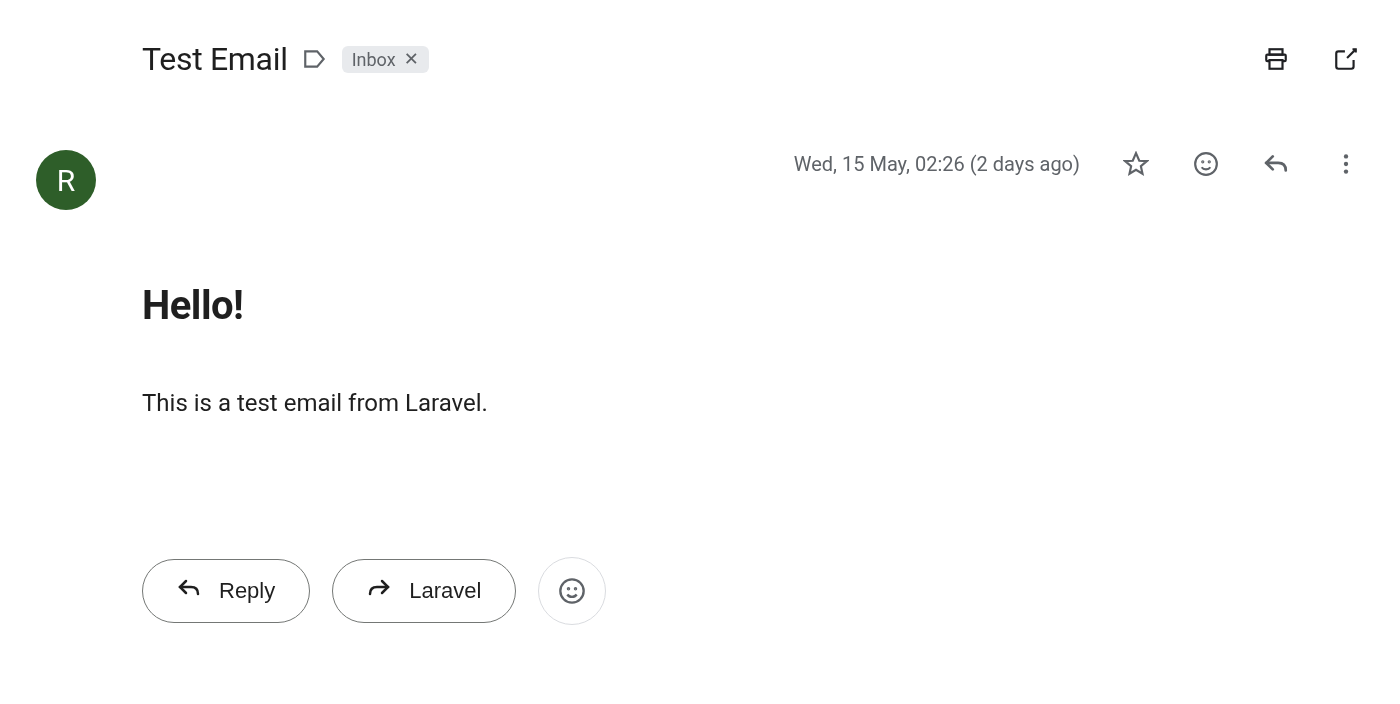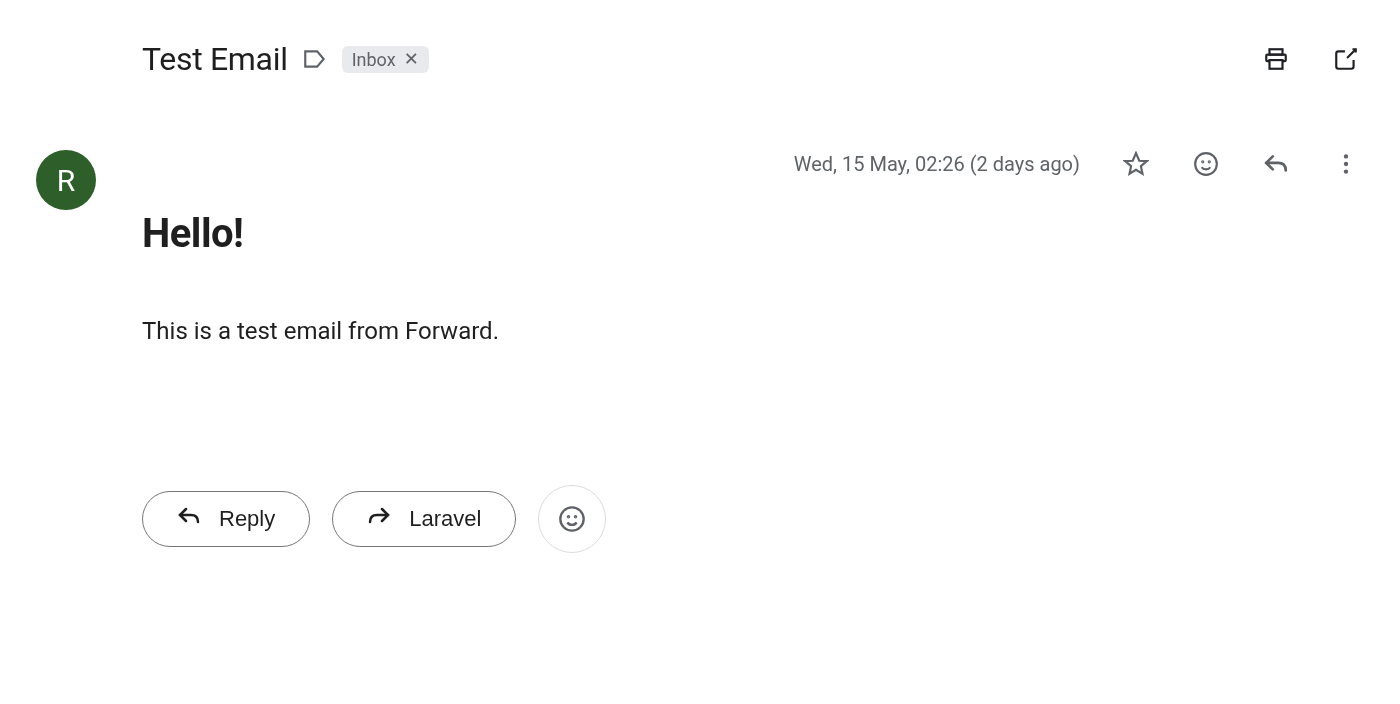--- a/index.html
+++ b/index.html
@@ -123,20 +123,21 @@
     width: 28px; height: 28px;
     color: #5f6368;
     display:flex; align-items:center; justify-content:center;
     cursor: pointer;
   }
   .meta-icon svg { width: 26px; height: 26px; }
 
   
   .body-area {
     padding-left: 112px;
+    margin-top: 72px;
   }
   .body-heading {
     font-size: 40px;
     font-weight: 700;
     color: #1f1f1f;
     letter-spacing: -0.5px;
   }
   .body-text {
     font-size: 24px;
     color: #1f1f1f;
@@ -148,21 +149,21 @@
     padding-left: 112px;
     margin-top: 140px;
     display: flex;
     align-items: center;
     gap: 22px;
   }
   .pill-btn {
     border: 1px solid #747775;
     background: #fff;
     border-radius: 34px;
-    height: 56px;
+    height: 64px;
     padding: 0 34px;
     display: inline-flex;
     align-items: center;
     gap: 18px;
     font-size: 22px;
     font-weight: 500;
     color: #1f1f1f;
     cursor: pointer;
   }
   .pill-btn svg { width: 24px; height: 24px; }
@@ -243,21 +244,21 @@
           <circle cx="12" cy="5" r="2"></circle>
             <circle cx="12" cy="12" r="2"></circle>
             <circle cx="12" cy="19" r="2"></circle>
         </svg>
       </span>
     </div>
   </div>
 
   <div class="body-area">
     <div class="body-heading">Hello!</div>
-    <div class="body-text">This is a test email from Forward.</div>
+    <div class="body-text">This is a test email from Laravel.</div>
   </div>
 
   <div class="action-row">
     <button class="pill-btn">
       <span>
         <svg viewBox="0 0 24 24" fill="none" stroke="currentColor" stroke-width="2.5" stroke-linecap="round">
           <path d="M9 17 L3 11 L9 5"></path>
           <path d="M3 11 H14 C18 11 21 13 21 18"></path>
         </svg>
       </span>

